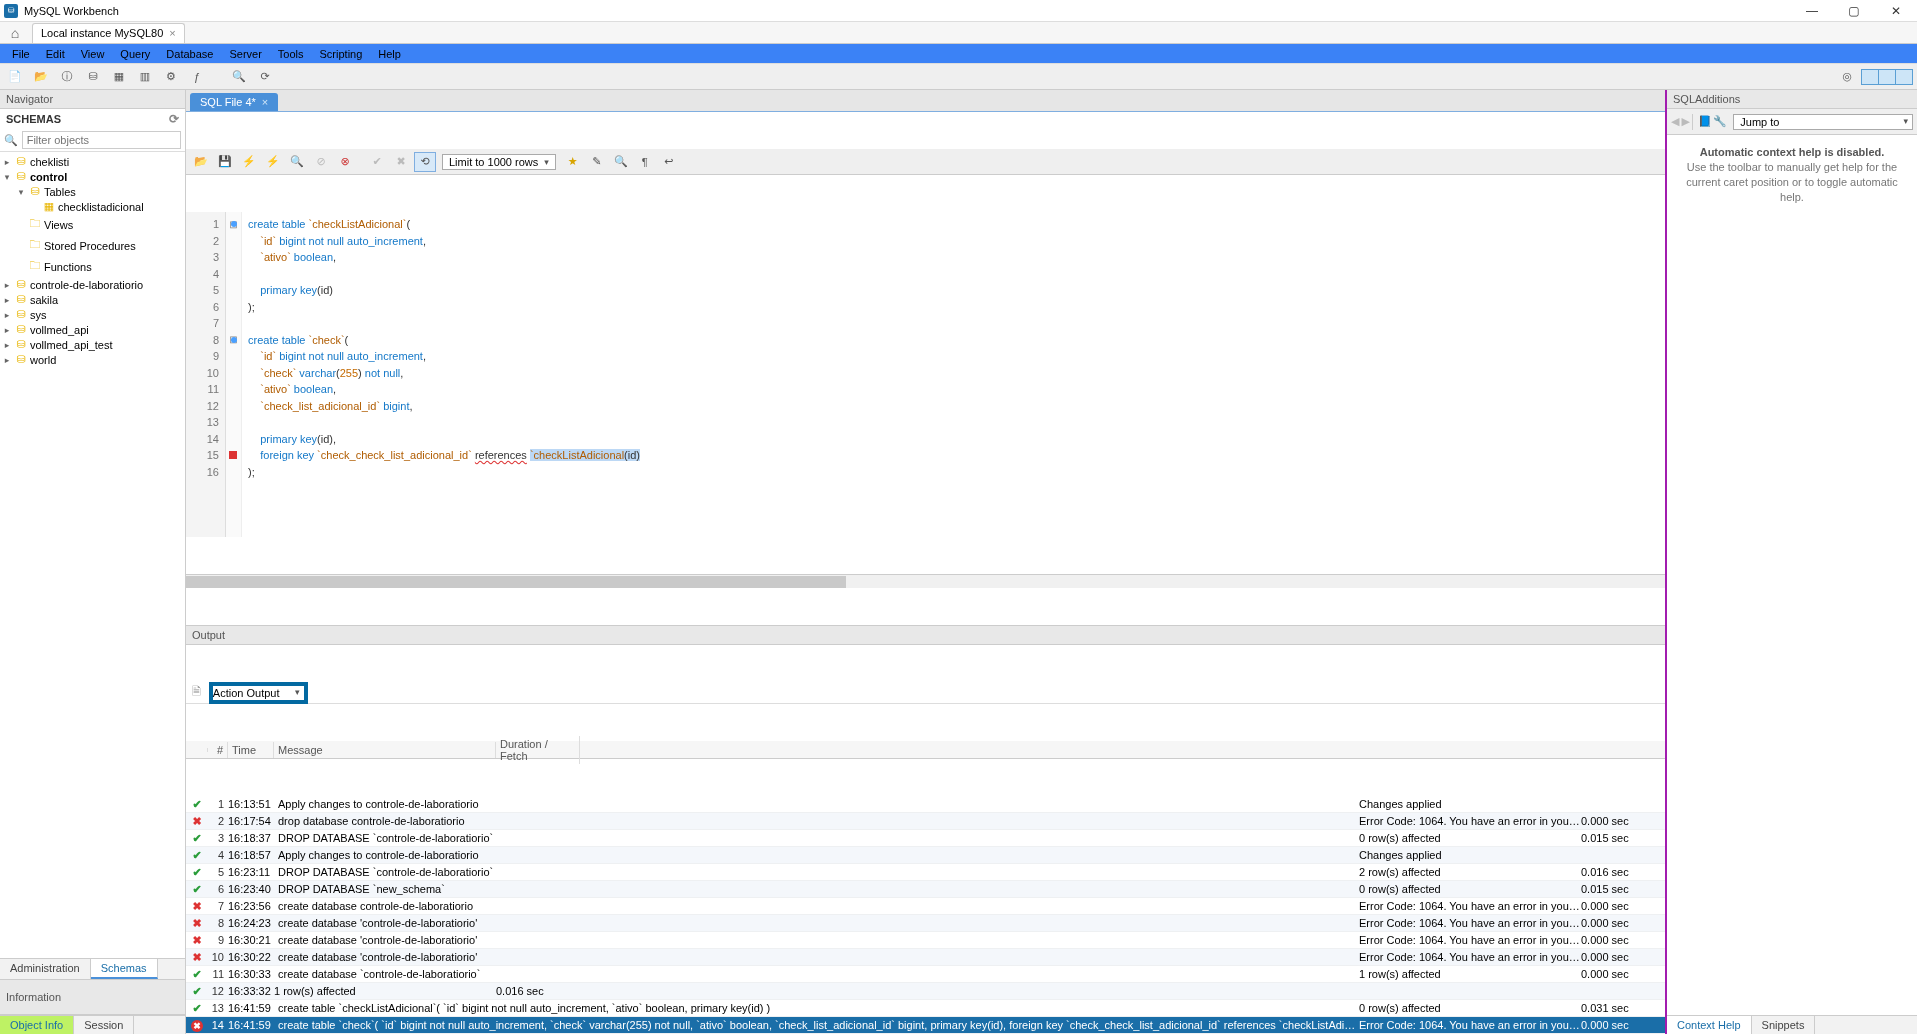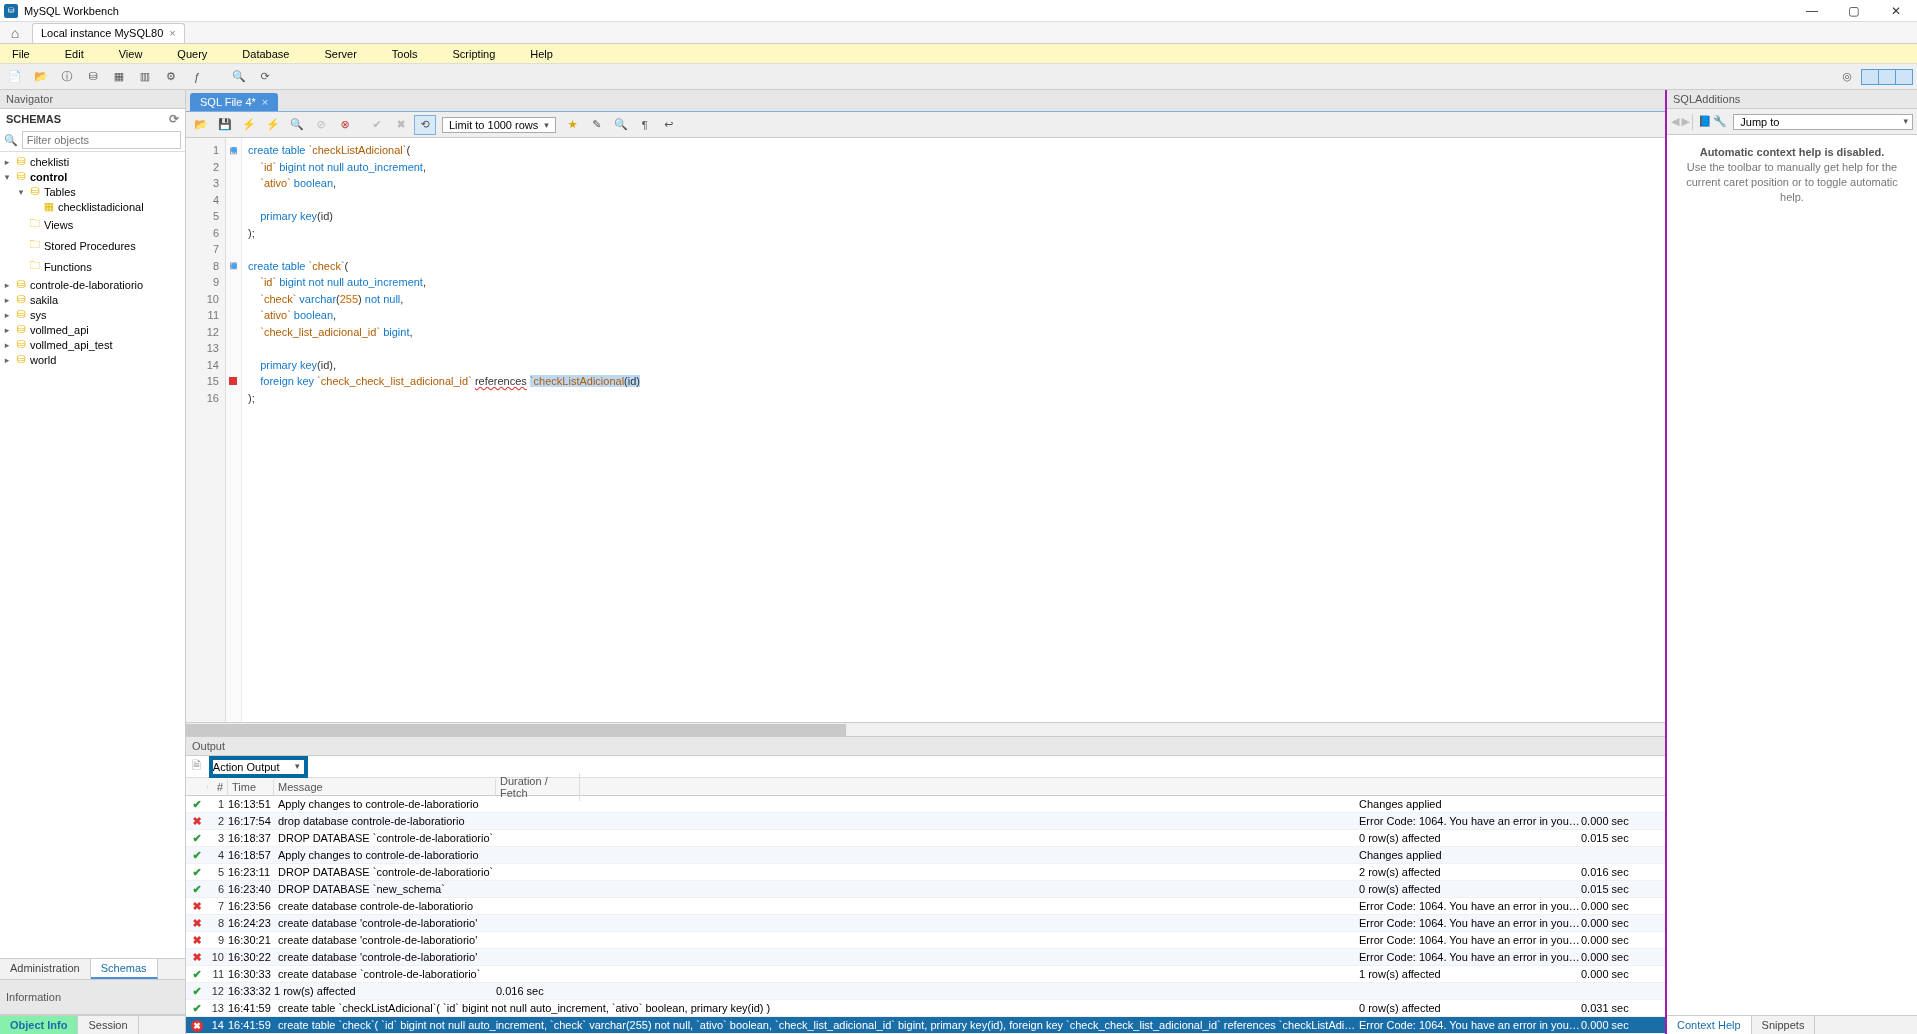--- a/index.html
+++ b/index.html
@@ -11,21 +11,21 @@
 .titlebar .wincontrols { margin-left: auto; display: flex; }
 .titlebar .winbtn { width: 42px; height: 22px; display: flex; align-items: center; justify-content: center; font-size: 12px; color: #333; }
 
 
 .connrow { height: 22px; display: flex; align-items: center; background: #f6f6f6; border-bottom: 1px solid #ccc; padding-left: 4px; }
 .connrow .home { width: 22px; height: 18px; display:flex; align-items:center; justify-content:center; color:#555; font-size:14px; }
 .connrow .ctab { height: 20px; background: #fff; border: 1px solid #ccc; border-bottom: none; padding: 2px 8px; margin-left: 6px; display:flex; align-items:center; gap:6px; border-radius: 3px 3px 0 0; }
 .connrow .ctab .x { color:#888; }
 
 
-.menubar { height: 20px; display: flex; align-items: center; background: #fef9c3; border-bottom: 1px solid #ddd; padding-left: 4px; gap: 19px; }
+.menubar { height: 20px; display: flex; align-items: center; background: #3b82f6; border-bottom: 1px solid #ddd; padding-left: 4px; gap: 0; }
 .menubar .mitem { padding: 2px 8px; }
 
 
 .maintool { height: 26px; background: #efefef; border-bottom: 1px solid #ccc; display:flex; align-items:center; padding: 0 4px; gap:4px; }
 .maintool .tbtn { width: 22px; height: 20px; display:flex; align-items:center; justify-content:center; color:#555; border:1px solid transparent; }
 .maintool .spacer { flex: 1; }
 .panel-buttons { display:flex; gap:0; }
 .panel-buttons .pbtn { width:18px; height:16px; border:1px solid #5a9fd4; background:#cde5f7; margin-left:-1px; }
 
 
@@ -49,24 +49,24 @@
 .tree .ind2 { padding-left: 28px; }
 .nav-tabs { display:flex; border-top:1px solid #ccc; background:#f2f2f2; }
 .nav-tabs .ntab { padding:3px 10px; border-right:1px solid #ccc; color:#444; }
 .nav-tabs .ntab.active { background:#fff; color:#1a6ea8; border-bottom:2px solid #4a90d9; }
 .info-header { background:#e8e8e8; color:#555; padding:11px 6px; border-top:1px solid #ccc; border-bottom:1px solid #ccc; }
 .schema-info { padding:10px 8px; flex:0 0 auto; height:380px; }
 .schema-info .lbl { font-weight:bold; color:#333; }
 .schema-info .val { color:#2a8a3a; font-weight:bold; }
 .bottom-tabs { display:flex; border-top:1px solid #ccc; background:#f2f2f2; }
 .bottom-tabs .btab { padding:3px 10px; border-right:1px solid #ccc; color:#444; }
-.bottom-tabs .btab.active { background:#86efac; color:#1a6ea8;font-weight:bold; }
-
-
-.center { flex:1; display:flex; flex-direction:column; min-width:0; }
+.bottom-tabs .btab.active { background:#bef264; color:#1a6ea8; }
+
+
+.center { flex:1; display:flex; flex-direction:column; min-width:0;gap:37px; }
 .sqltabs { height:22px; background:#e6e6e6; border-bottom:1px solid #7faee0; display:flex; align-items:flex-end; padding-left:4px; }
 .sqltabs .stab { background:#4a90d9; color:#fff; padding:3px 10px; display:flex; align-items:center; gap:6px; border-radius:3px 3px 0 0; }
 .sqltabs .stab .sx { color:#cfe5f7; }
 .editor-toolbar { height:26px; background:#efefef; border-bottom:1px solid #ccc; display:flex; align-items:center; padding:0 4px; gap:2px; }
 .editor-toolbar .ebt { width:22px; height:20px; display:flex; align-items:center; justify-content:center; color:#555; border:1px solid transparent; }
 .editor-toolbar .ebt.active { border-color:#7faee0; background:#d8e9f8; }
 .editor-toolbar .limitbox { border:1px solid #aaa; background:#fff; padding:1px 6px; margin:0 4px; display:flex; align-items:center; gap:6px; }
 .editor-toolbar .limitbox .dd { color:#555; font-size:9px; }
 .editor { flex:1; display:flex; background:#fff; overflow:auto; font-family: Consolas, monospace; font-size:12px; }
 .gutter { width:40px; background:#f4f4f4; border-right:1px solid #ddd; text-align:right; color:#777; padding:4px 2px; }

